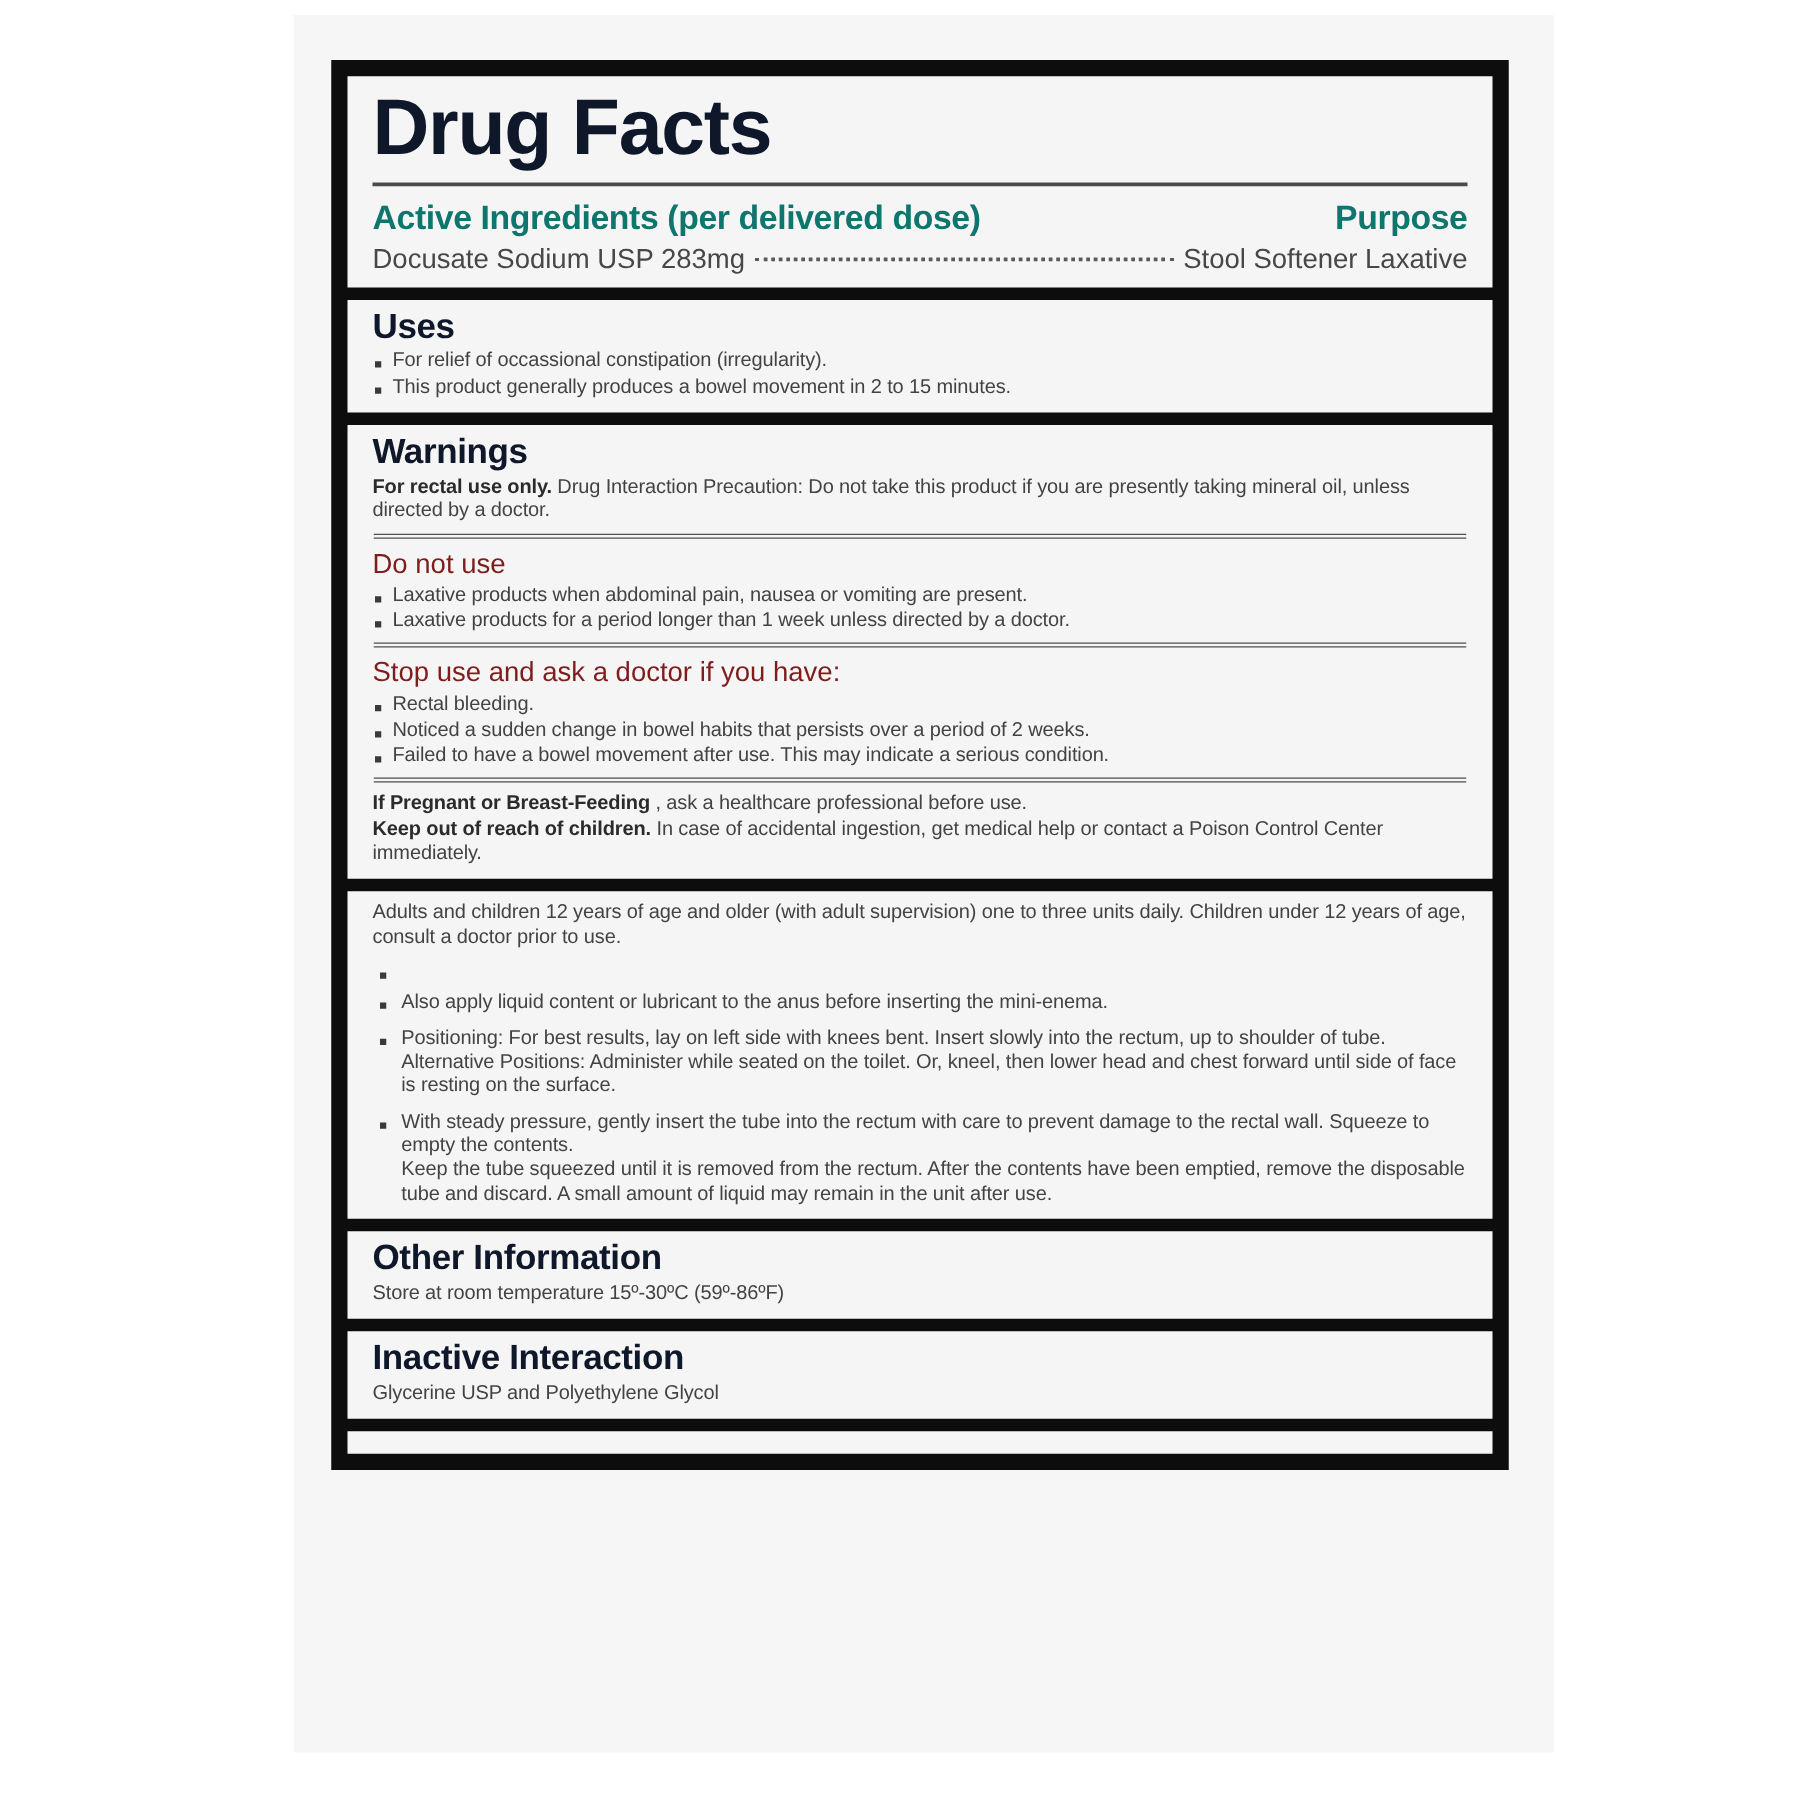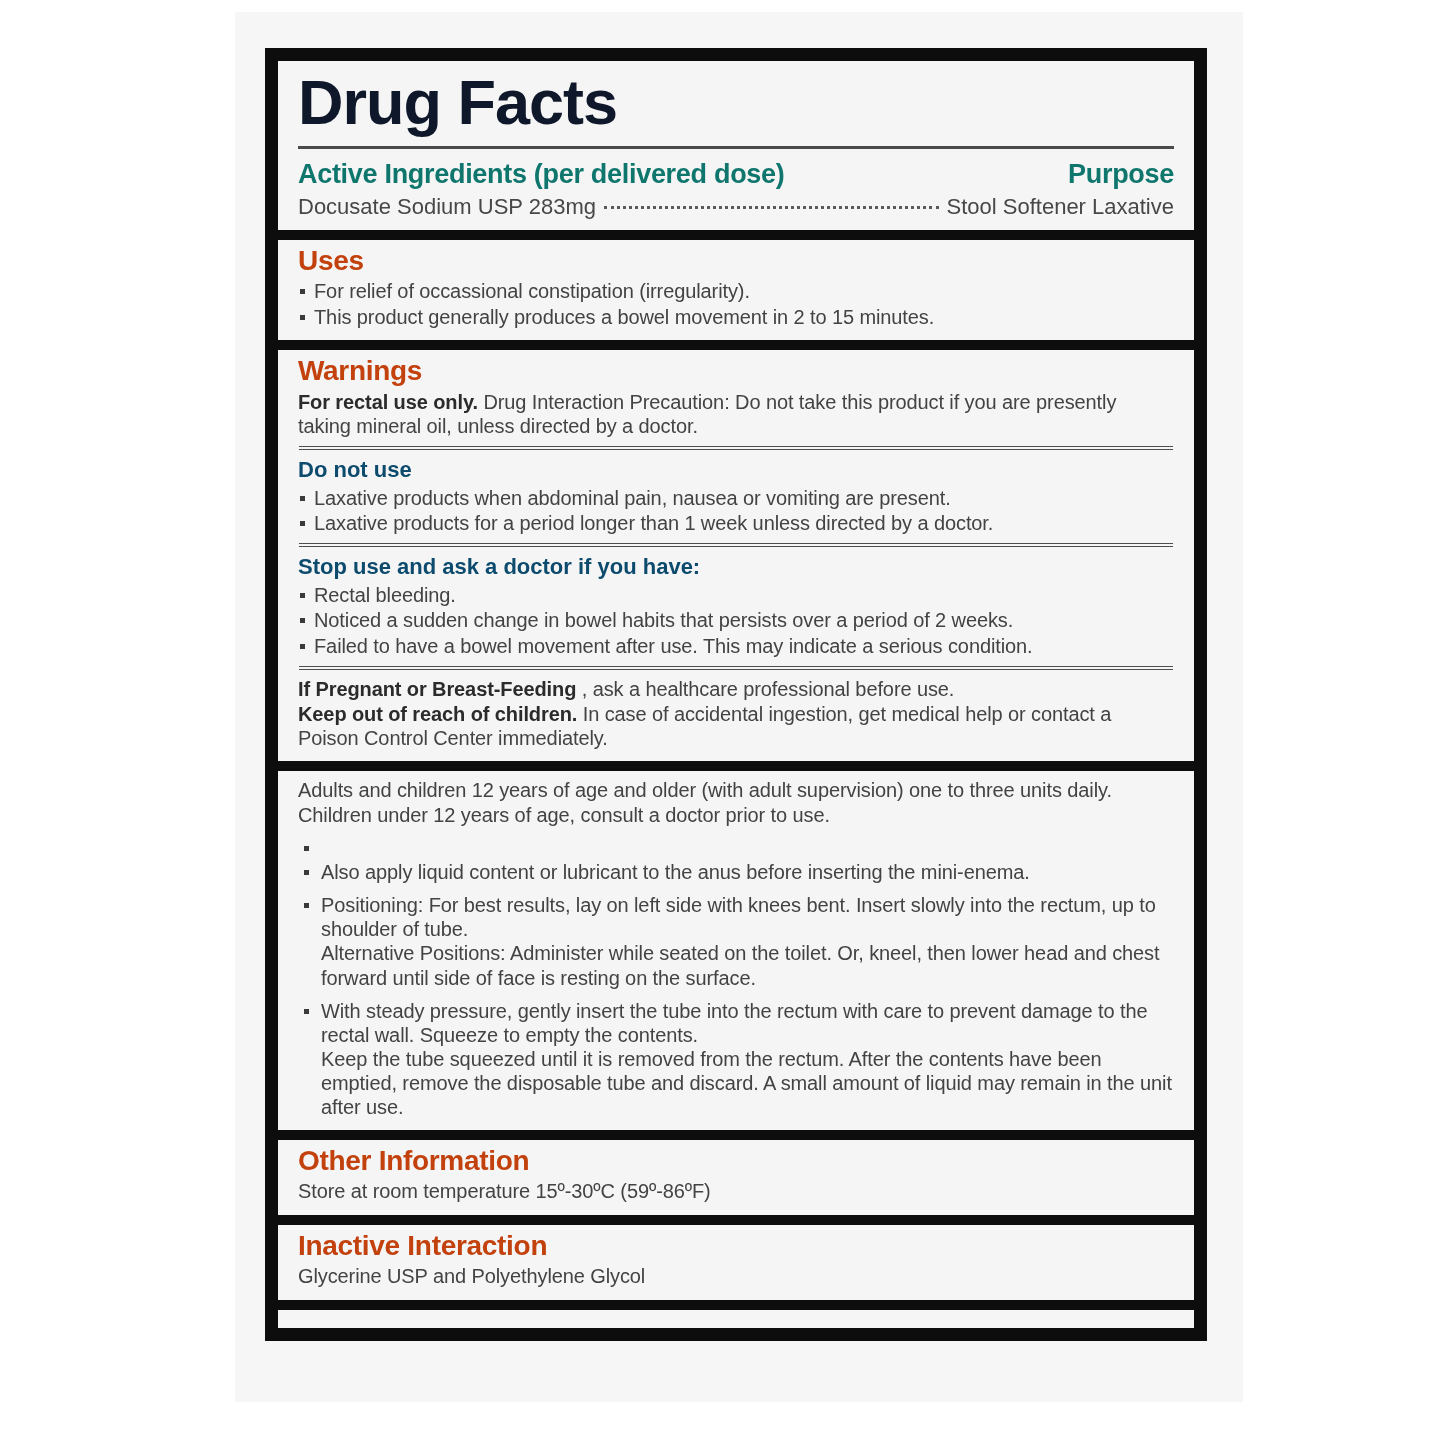--- a/index.html
+++ b/index.html
@@ -54,32 +54,32 @@
   }
   .leader {
     flex: 1;
     border-bottom: 3px dotted #5a5a5a;
     margin: 0 8px;
     transform: translateY(-5px);
   }
   .h {
     font-size: 28px;
     font-weight: 700;
-    color: #c2410c;
+    color: #0f172a;
     line-height: 1.1;
     margin-bottom: 3px;
     letter-spacing: -0.3px;
   }
   .h2 {
     font-size: 22px;
-    font-weight: 700;
-    color: #0c4a6e;
+    font-weight: 400;
+    color: #7f1d1d;
     margin: 2px 0 3px 0;
   }
-  .body, .brow, .step { font-size: 20px; line-height: 1.21; color: #434343; letter-spacing: -0.1px; }
+  .body, .brow, .step { font-size: 16px; line-height: 1.21; color: #434343; letter-spacing: -0.1px; }
   .body { margin: 1px 0; }
   .body b { color: #2b2b2b; }
   .brow { display: flex; margin: 1px 0; }
   .blt {
     flex: none;
     width: 5px; height: 5px;
     background: #3a3a3a;
     margin: 10px 9px 0 2px;
   }
   .sep { border-top: 4px double #4d4d4d; margin: 8px 1px 7px 1px; }

